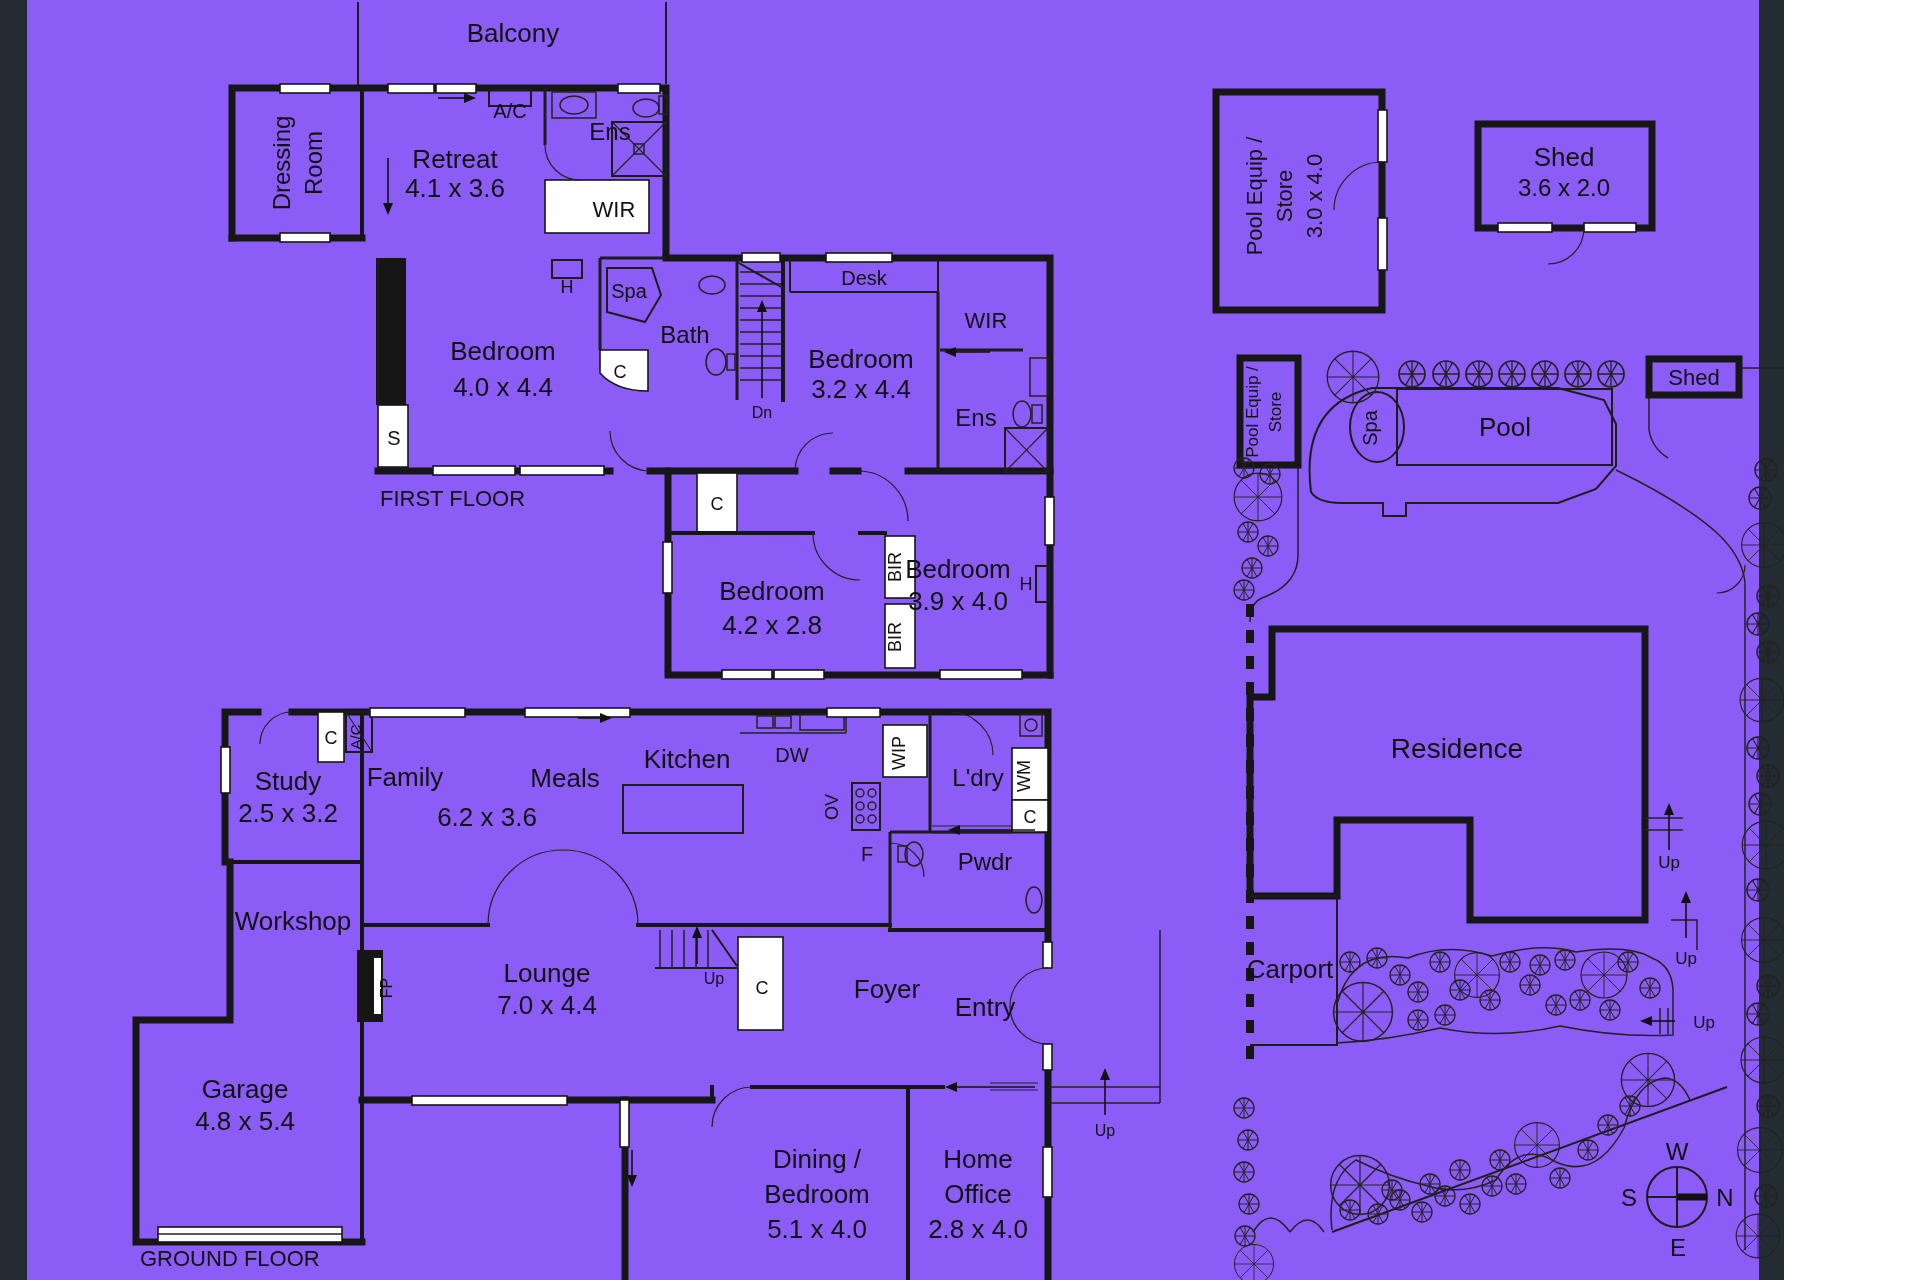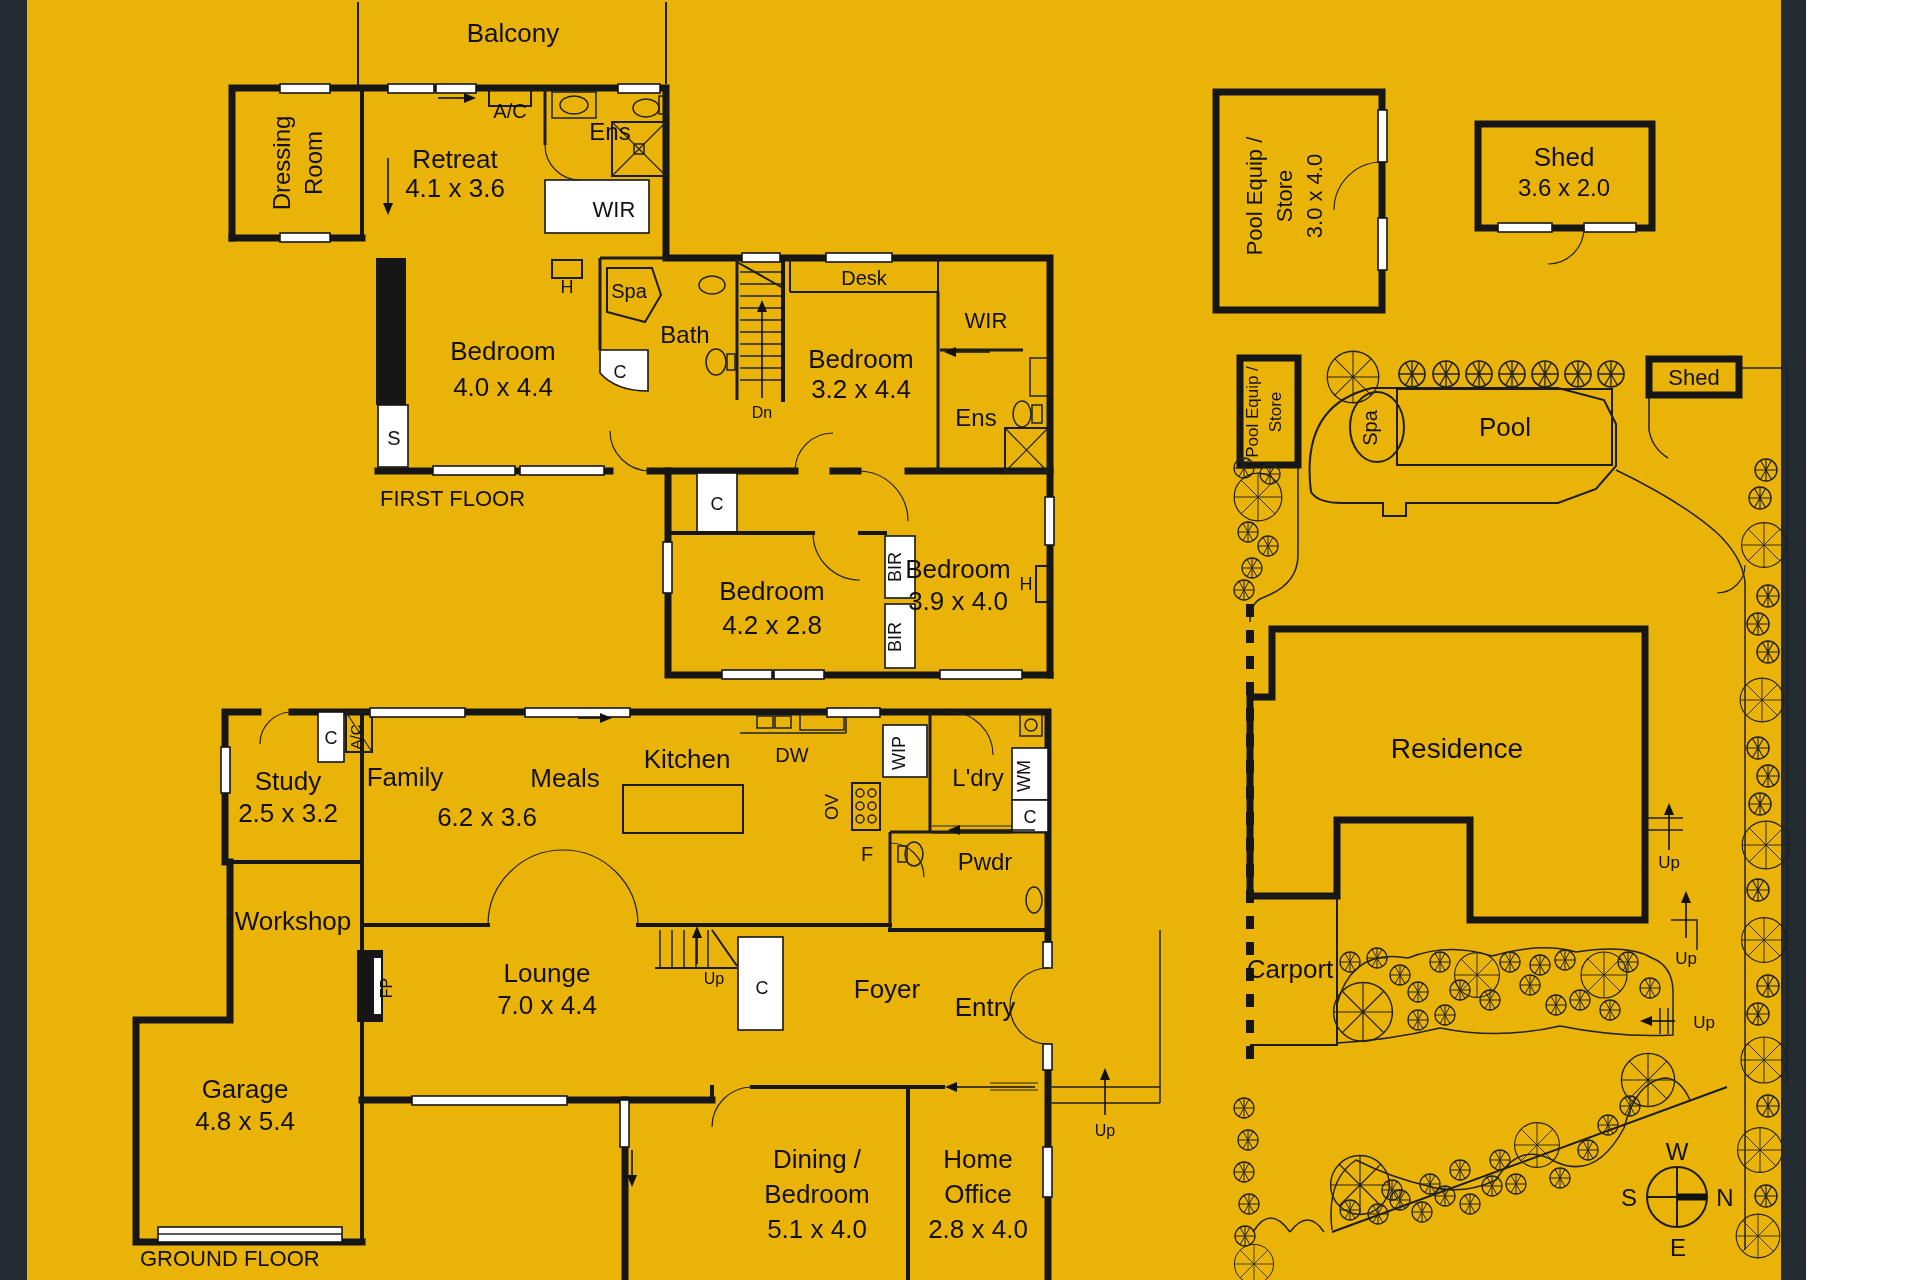--- a/index.html
+++ b/index.html
@@ -1,16 +1,16 @@
 <!DOCTYPE html>
 <html><head>
 <meta charset="utf-8">
 <style>
   html,body{margin:0;padding:0;background:#ffffff;}
-  .stage{position:relative;width:1784px;height:1280px;background:#eab308;overflow:hidden;padding-left:22px;}
+  .stage{position:relative;width:1784px;height:1280px;background:#8b5cf6;overflow:hidden;}
   .side-bar{position:absolute;top:0;height:100%;width:27px;background:#232b33;}
   .side-bar.left{left:0;}
   .side-bar.right{right:0;width:25px;}
   svg{position:absolute;left:0;top:0;}
   svg text{font-family:"Liberation Sans","DejaVu Sans",sans-serif;fill:#111;}
   .s28{font-size:28px;} .s26{font-size:26px;} .s24{font-size:24px;} .s22{font-size:22px;}
   .s20{font-size:20px;} .s18{font-size:18px;} .s17{font-size:17px;} .s16{font-size:16px;} .s15{font-size:15px;}
   .mid{text-anchor:middle;}
   .wall{stroke:#161616;stroke-width:7;fill:none;stroke-linecap:square;}
   .wall4{stroke:#161616;stroke-width:4;fill:none;stroke-linecap:square;}

